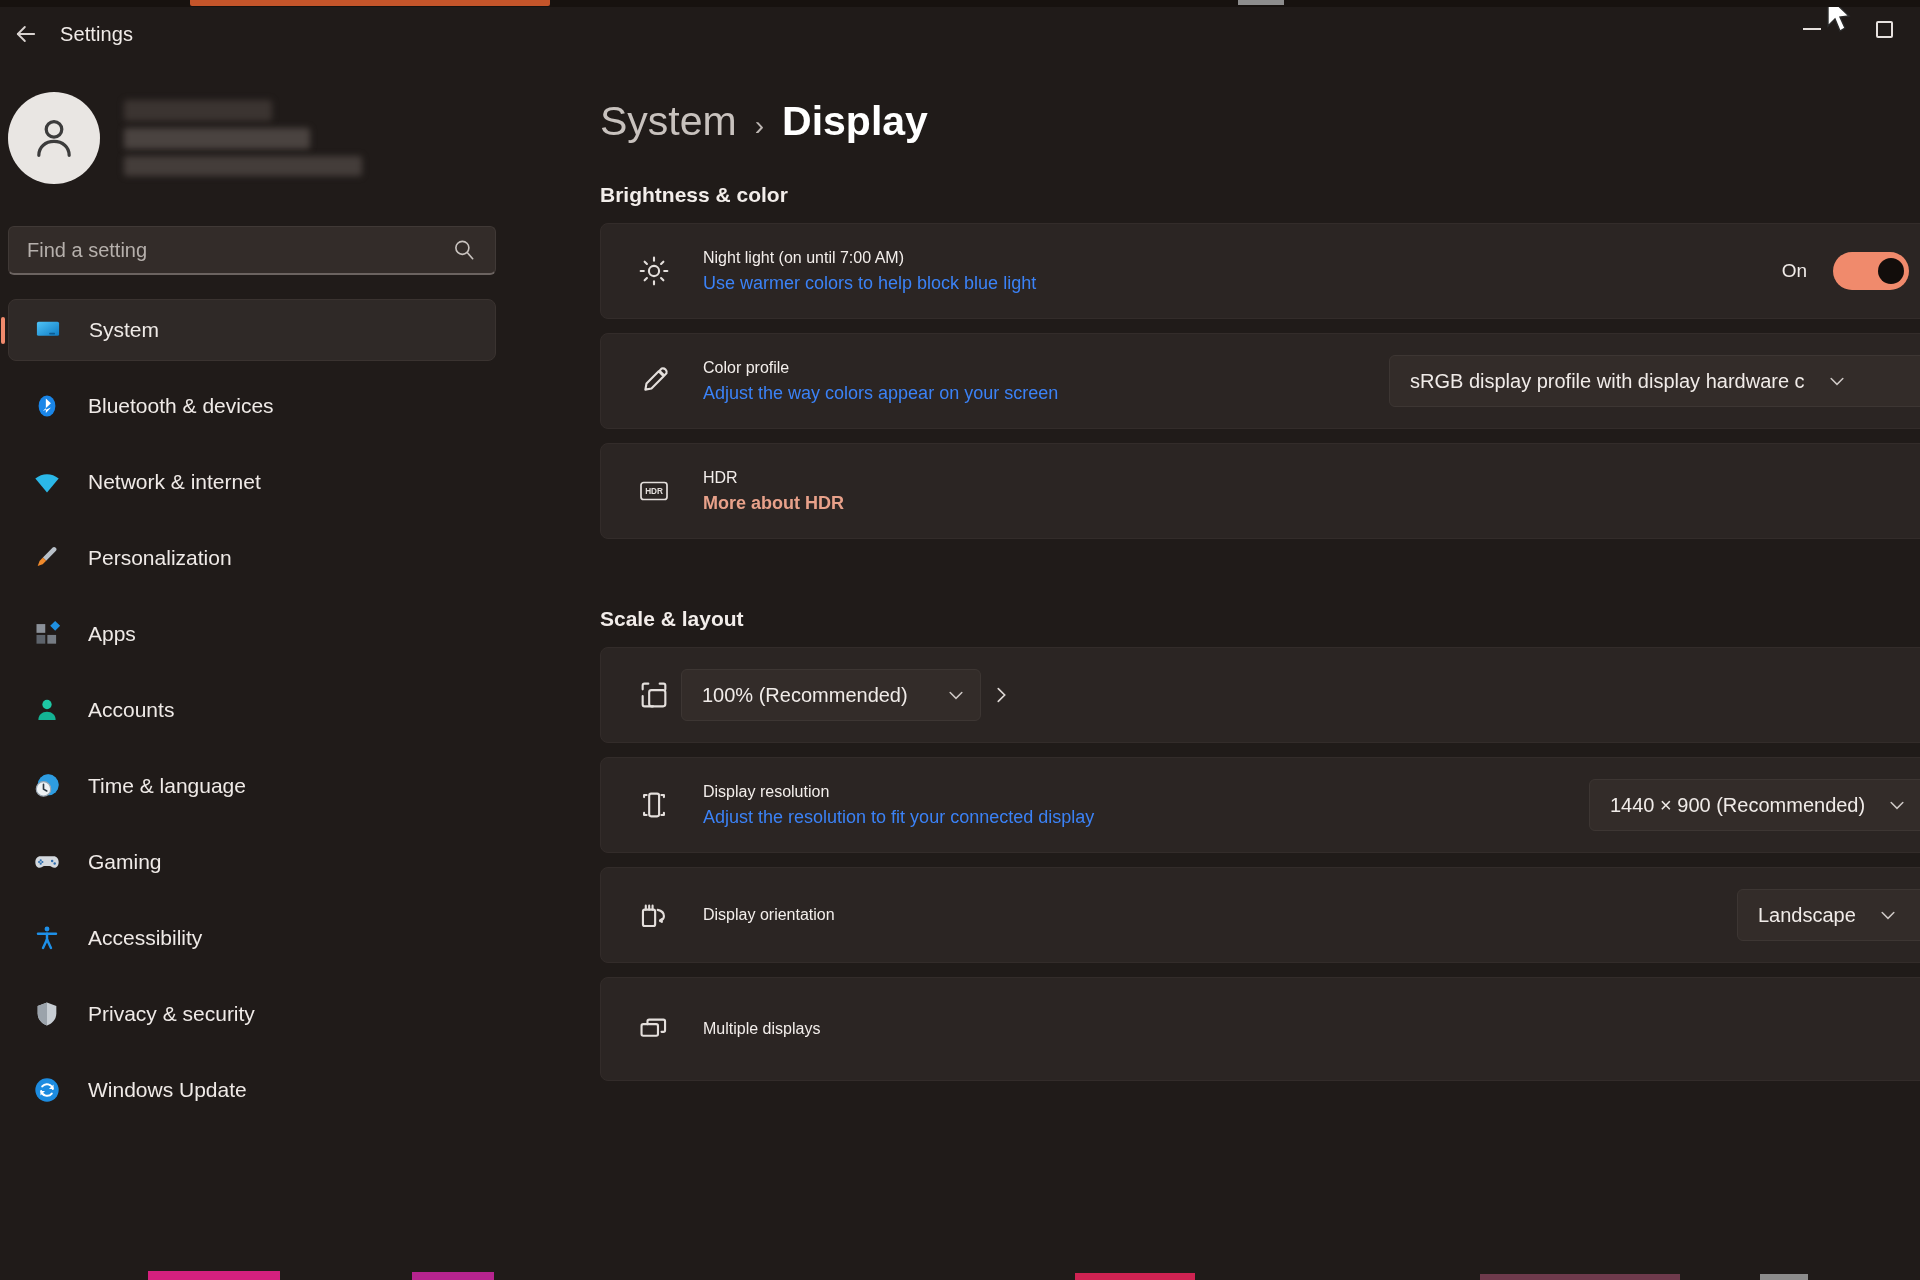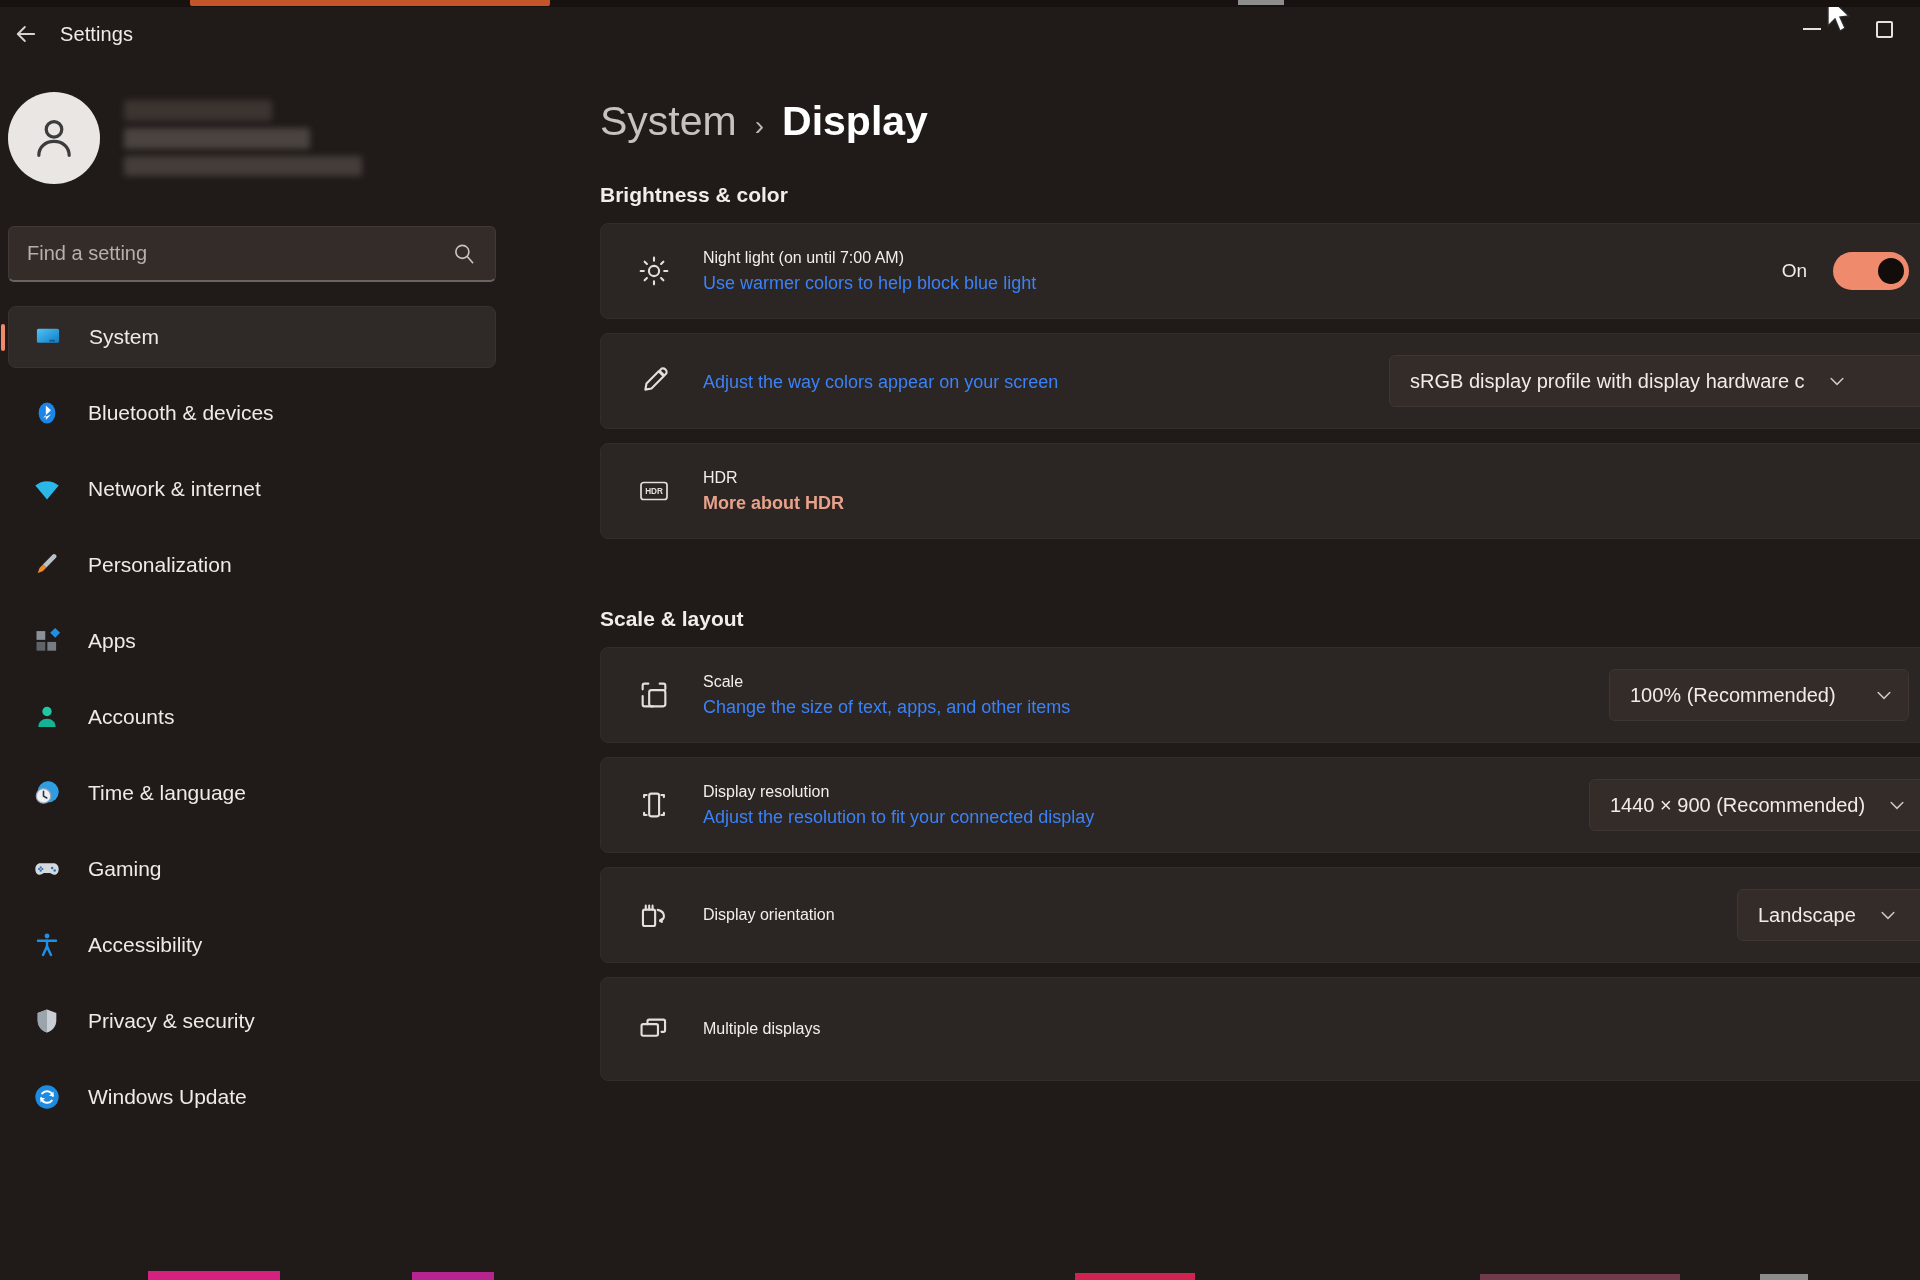--- a/index.html
+++ b/index.html
@@ -146,21 +146,21 @@
     border-radius: 3px;
     margin-bottom: 7px;
     filter: blur(3px);
   }
   .redact.l1 { width: 148px; height: 21px; background: #3b3431; }
   .redact.l2 { width: 186px; height: 21px; background: #4a4340; }
   .redact.l3 { width: 238px; height: 20px; background: #443d3a; margin-bottom: 0; }
 
   .search-wrap {
     margin: 18px 16px 0 8px;
-    height: 56px;
+    height: 49px;
     background: #332c29;
     border: 1px solid #403936;
     border-bottom: 2px solid #6b6360;
     border-radius: 6px;
     display: flex; align-items: center;
     padding: 0 18px 0 18px;
   }
   .search-input {
     flex: 1 1 auto;
     background: transparent; border: 0; outline: 0;
@@ -532,20 +532,21 @@
       </div>
 
       <div class="card">
         <div class="card-icon">
           <svg width="34" height="34" viewBox="0 0 24 24" fill="none" stroke="currentColor" stroke-width="1.5" stroke-linecap="round" stroke-linejoin="round">
             <path d="M17.4 3.2a2.7 2.7 0 013.4 3.4l-1.5 1.5-3.4-3.4z"></path>
             <path d="M15.3 5.2l3.5 3.5-8.6 8.6-4.3.8.8-4.3z"></path>
           </svg>
         </div>
         <div class="card-text">
+          <div class="card-title">Color profile</div>
           <div class="card-sub">Adjust the way colors appear on your screen</div>
         </div>
         <div class="card-right">
           <div class="combo w-profile">
             <span class="combo-value">sRGB display profile with display hardware c</span>
             <span class="combo-chev">
               <svg width="20" height="20" viewBox="0 0 24 24" fill="none" stroke="currentColor" stroke-width="1.8" stroke-linecap="round">
                   <path d="M5 9l7 7 7-7"></path>
                 </svg>
             </span>
@@ -578,24 +579,20 @@
       <div class="section-title">Scale &amp; layout</div>
 
       <div class="card">
         <div class="card-icon">
           <svg width="34" height="34" viewBox="0 0 24 24" fill="none" stroke="currentColor" stroke-width="1.5" stroke-linecap="round" stroke-linejoin="round">
             <path d="M4 8V5.3c0-.7.6-1.3 1.3-1.3H8M16 4h2.7c.7 0 1.3.6 1.3 1.3V8"></path>
             <rect x="8.6" y="8.6" width="11.4" height="11.4" rx="1.6"></rect>
             <path d="M4 12.8v5.9c0 .7.6 1.3 1.3 1.3h6"></path>
           </svg>
         </div>
-        <div class="card-text">
-          <div class="card-title">Scale</div>
-          <div class="card-sub">Change the size of text, apps, and other items</div>
-        </div>
         <div class="card-right">
           <div class="combo w-scale">
             <span class="combo-value">100% (Recommended)</span>
             <span class="combo-chev">
               <svg width="20" height="20" viewBox="0 0 24 24" fill="none" stroke="currentColor" stroke-width="1.8" stroke-linecap="round">
                   <path d="M5 9l7 7 7-7"></path>
                 </svg>
             </span>
           </div>
           <div class="chev-right">

